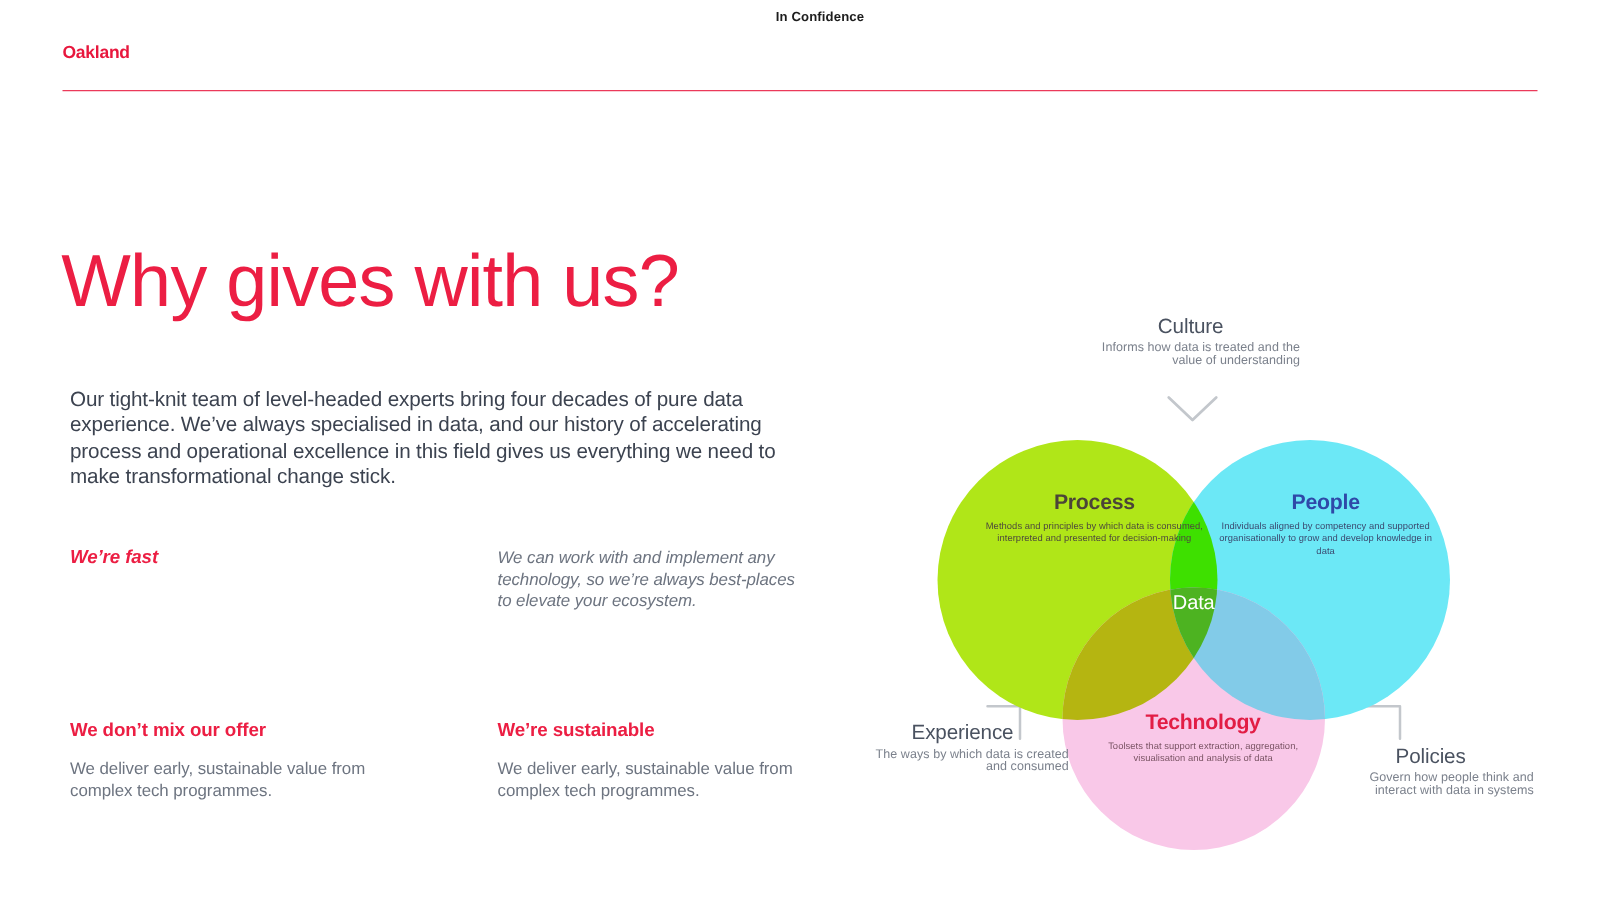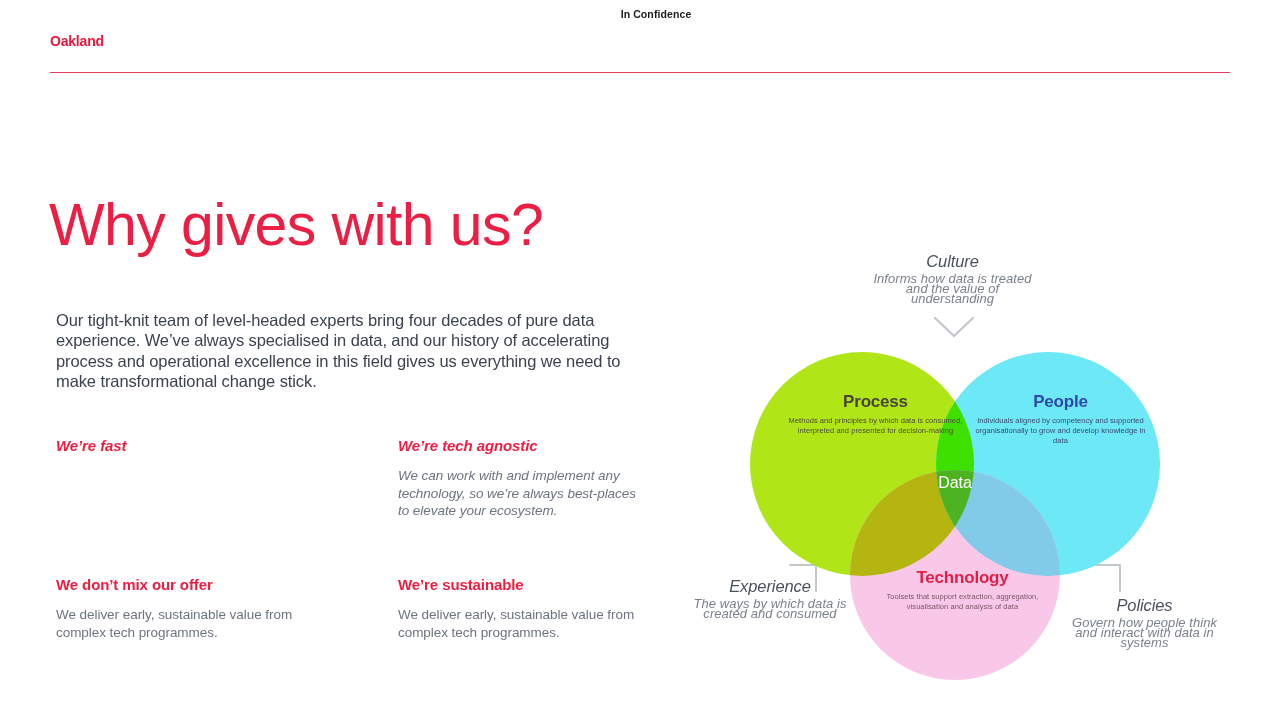--- a/index.html
+++ b/index.html
@@ -111,35 +111,35 @@
     top: 240px;
     width: 530px;
     height: 445px;
   }
   .venn svg { display: block; }
 
   
   .sat {
     position: absolute;
     text-align: center;
-    font-style: italic;
   }
   .sat-title {
     font-size: 16.5px;
     color: #4a5260;
     font-weight: 400;
     letter-spacing: -0.1px;
     white-space: nowrap;
   }
   .sat-desc {
-    font-size: 13px;
+    font-size: 10px;
     line-height: 10px;
     color: #7b818c;
     margin-top: 3px;
     letter-spacing: 0.05px;
+    text-align: right;
   }
 
   .sat-culture   { left: 175px; top: 12px;  width: 175px; }
   .sat-experience{ left: -5px;  top: 337px; width: 170px; }
   .sat-policies  { left: 372px; top: 356px; width: 165px; }
 
   
   .lobe {
     position: absolute;
     text-align: center;
@@ -190,21 +190,20 @@
 
 <p class="intro">Our tight-knit team of level-headed experts bring four decades of pure data experience. We’ve always specialised in data, and our history of accelerating process and operational excellence in this field gives us everything we need to make transformational change stick.</p>
 
 <div class="features">
 
   <div class="feature c0 r0">
     <div class="feature-title">We’re fast</div>
   </div>
 
   <div class="feature c1 r0">
-    <div class="feature-title">We’re tech agnostic</div>
     <div class="feature-body">We can work with and implement any technology,  so we’re always best-places to elevate your ecosystem.</div>
   </div>
 
   <div class="feature c0 r1">
     <div class="feature-title">We don’t mix our offer</div>
     <div class="feature-body">We deliver early, sustainable value from complex tech programmes.</div>
   </div>
 
   <div class="feature c1 r1">
     <div class="feature-title">We’re sustainable</div>

